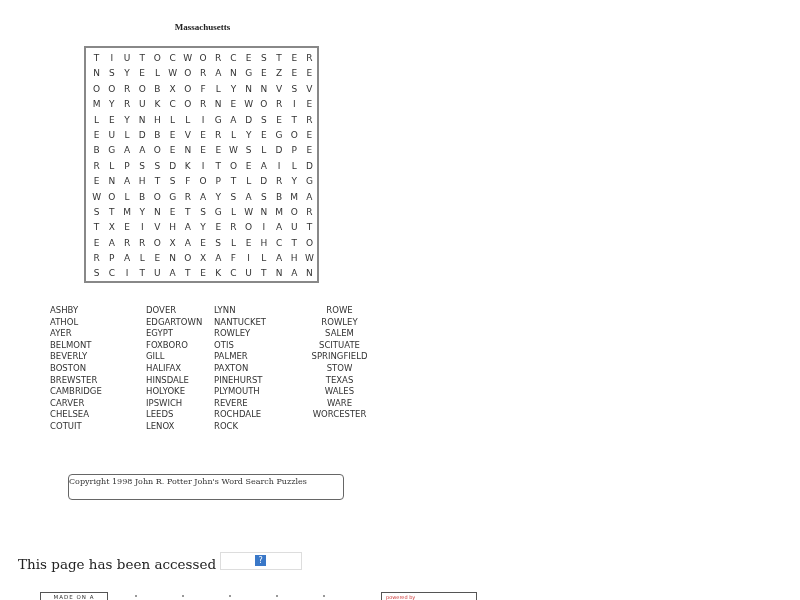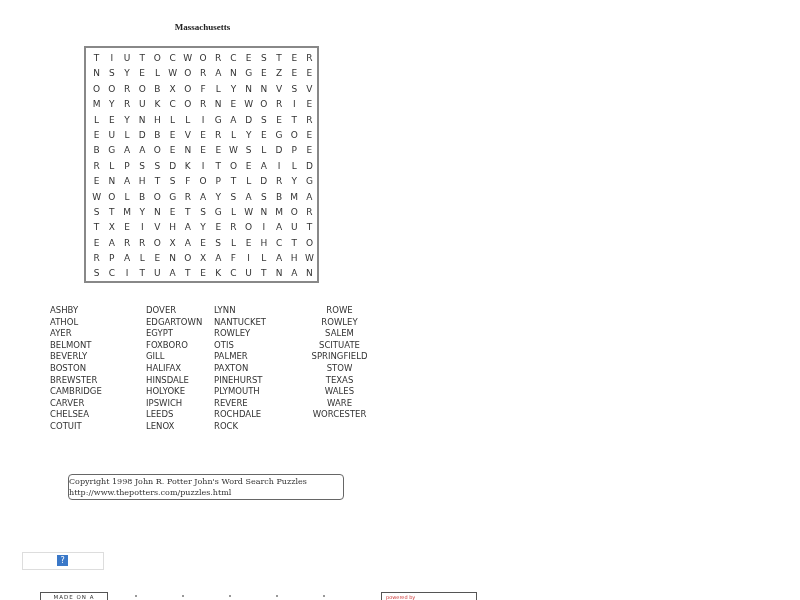--- a/index.html
+++ b/index.html
@@ -375,24 +375,24 @@
       <div class="word">STOW</div>
       <div class="word">TEXAS</div>
       <div class="word">WALES</div>
       <div class="word">WARE</div>
       <div class="word">WORCESTER</div>
     </div>
   </div>
 
 <div class="copyright-box">
   <div>Copyright 1998   John R. Potter    John's Word Search Puzzles</div>
-  <div>http://www.thepotters.com/puzzles.html</div>
 </div>
 
 <div class="access-line">
+  <span>This page has been accessed</span>
   <span class="counter-box">
     <span class="counter-icon">?</span>
   </span>
 </div>
 
 <div class="made-on-badge">MADE ON A</div>
 <div class="dots">
   <span class="dot"></span>
   <span class="dot"></span>
   <span class="dot"></span>

